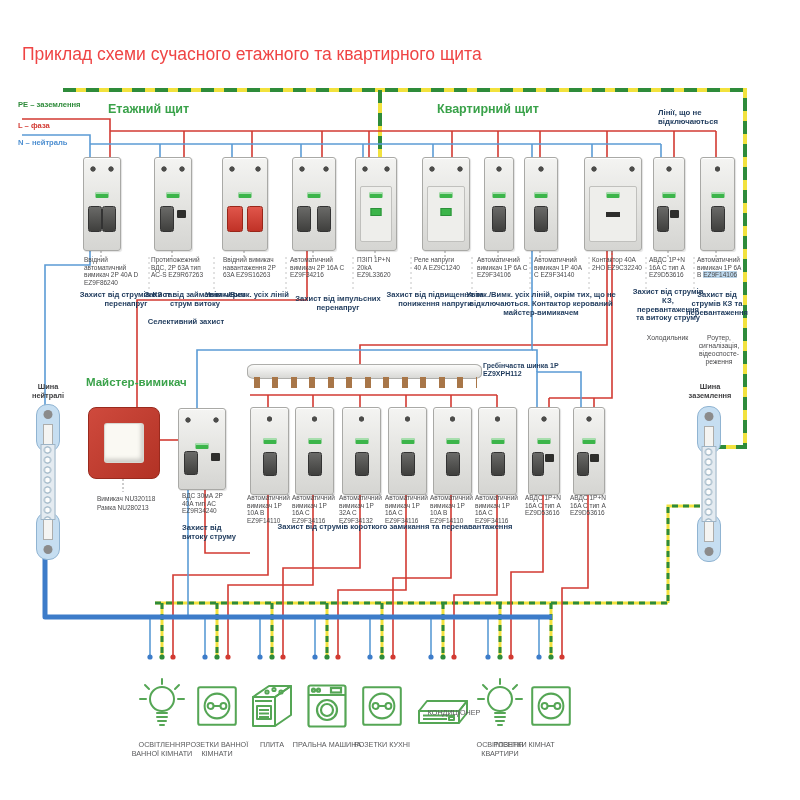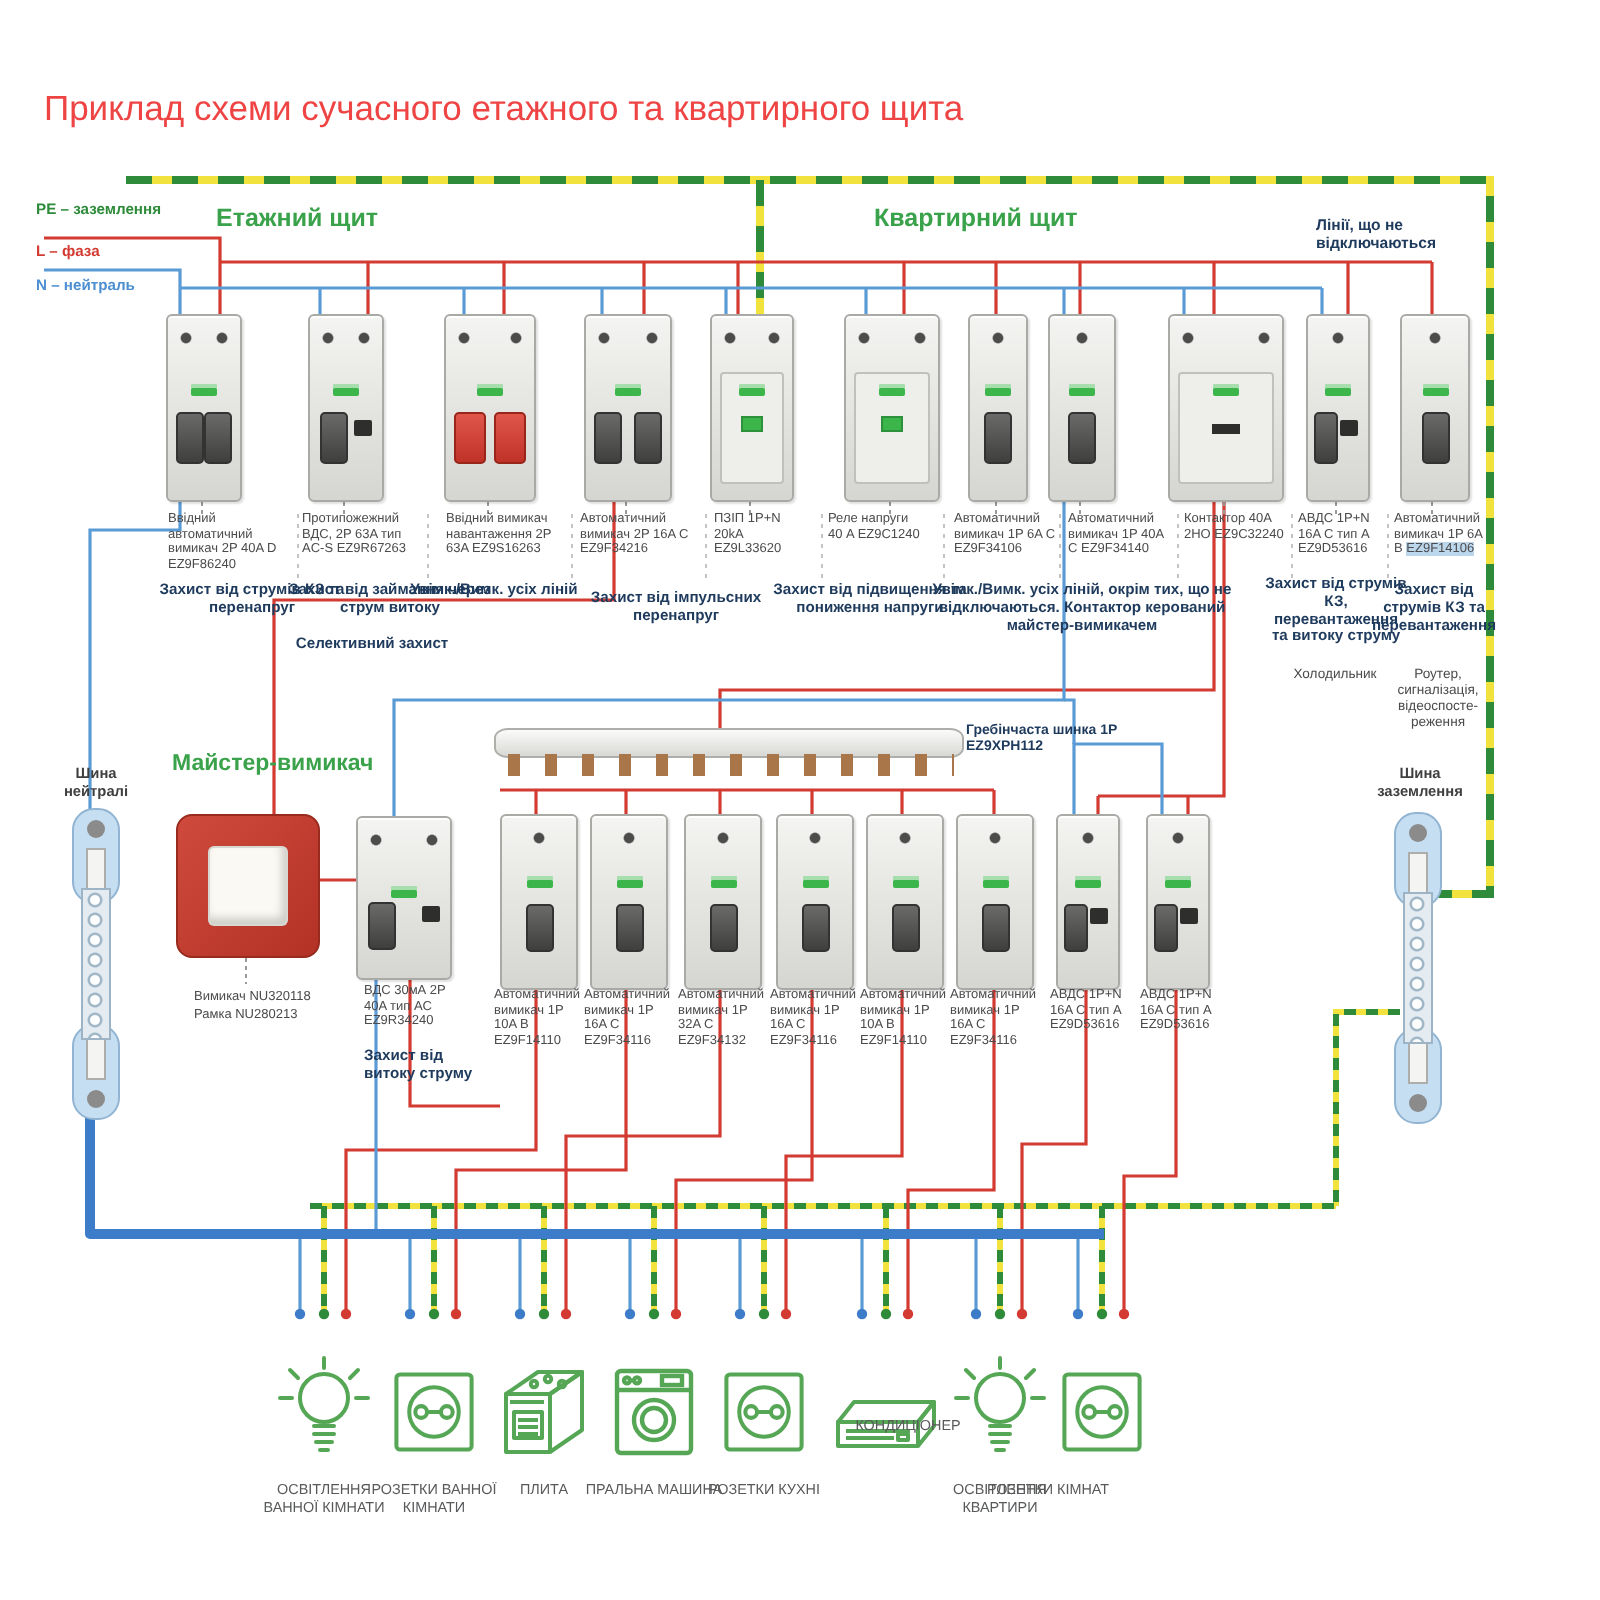--- a/index.html
+++ b/index.html
@@ -373,20 +373,21 @@
   <div class="model" style="left:97px;top:504px;width:70px;">Рамка NU280213</div>
   <div class="model" style="left:182px;top:492px;width:46px;">ВДС 30мА 2P 40A тип AC EZ9R34240</div>
   <div class="prot" style="left:182px;top:524px;width:62px;text-align:left;">Захист від витоку струму</div>
 
   <div class="model" style="left:247px;top:494px;width:46px;">Автоматичний вимикач 1P 10A B EZ9F14110</div>
   <div class="model" style="left:292px;top:494px;width:46px;">Автоматичний вимикач 1P 16A C EZ9F34116</div>
   <div class="model" style="left:339px;top:494px;width:46px;">Автоматичний вимикач 1P 32A C EZ9F34132</div>
   <div class="model" style="left:385px;top:494px;width:46px;">Автоматичний вимикач 1P 16A C EZ9F34116</div>
   <div class="model" style="left:430px;top:494px;width:46px;">Автоматичний вимикач 1P 10A B EZ9F14110</div>
   <div class="model" style="left:475px;top:494px;width:46px;">Автоматичний вимикач 1P 16A C EZ9F34116</div>
+  <div class="prot" style="left:245px;top:523px;width:300px;">Захист від струмів короткого замикання та перенавантаження</div>
   <div class="model" style="left:525px;top:494px;width:44px;">АВДС 1P+N 16A C тип A EZ9D53616</div>
   <div class="model" style="left:570px;top:494px;width:44px;">АВДС 1P+N 16A C тип A EZ9D53616</div>
 
   <svg class="licon" style="left:136px;top:676px;" width="52" height="58" viewBox="0 0 52 58" fill="none" stroke="#55a655" stroke-width="2" stroke-linecap="round">
     <path d="M26,3 V8 M9,9 l4,4 M43,9 l-4,4 M4,23 h6 M48,23 h-6"></path>
       <circle cx="26" cy="23" r="12"></circle>
     <path d="M21,37 h10 M21,41 h10 M22,45 h8 M24,49 h4"></path>
   </svg>
   <svg class="licon" style="left:195px;top:684px;" width="44" height="44" viewBox="0 0 48 48" fill="none" stroke="#55a655" stroke-width="2.2">
     <rect x="3.5" y="3.5" width="41" height="41" rx="2"></rect>

